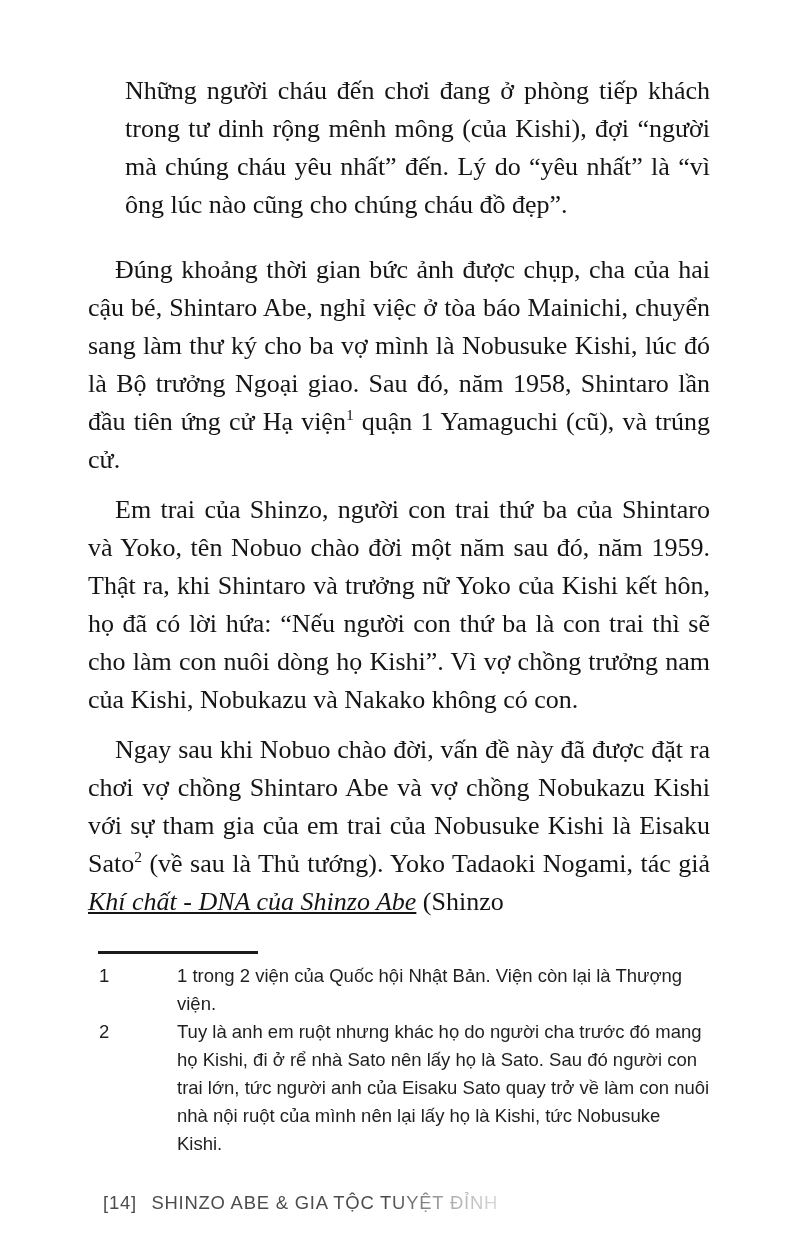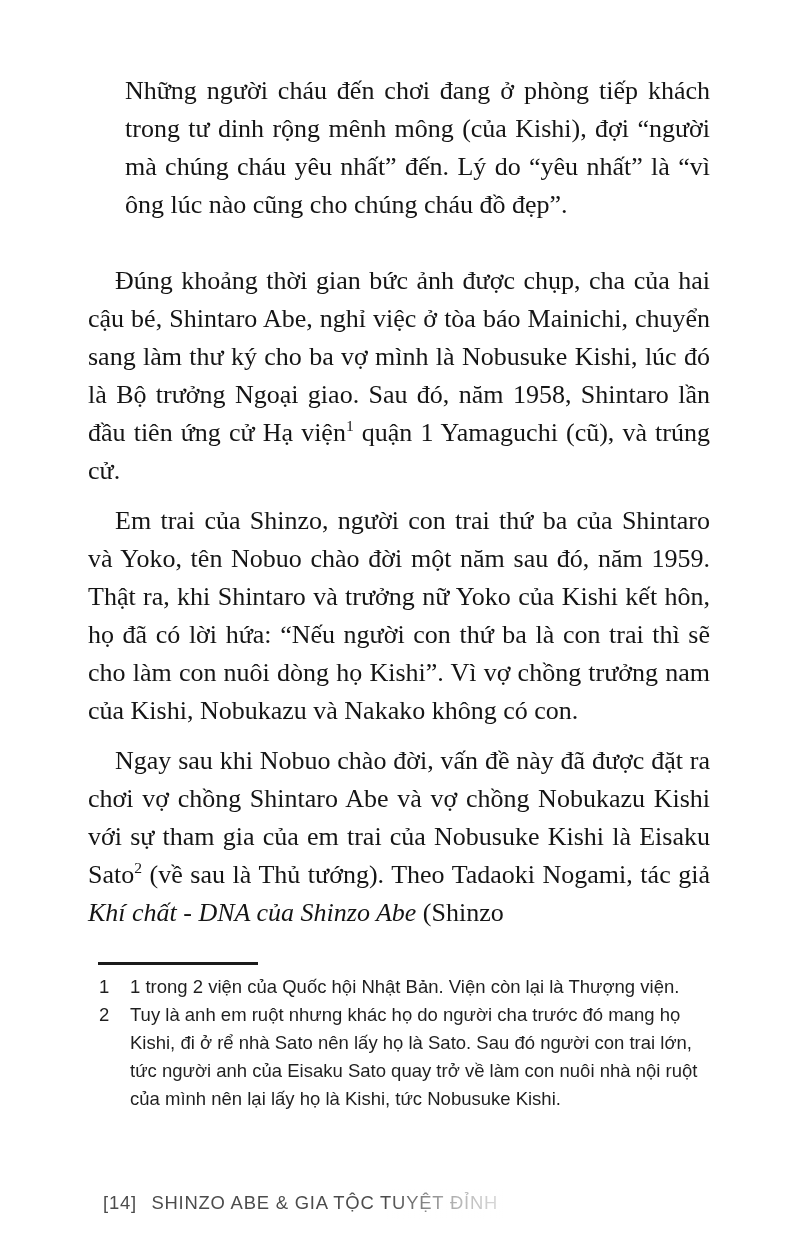--- a/index.html
+++ b/index.html
@@ -21,35 +21,36 @@
     position: absolute;
     left: 88px;
     top: 72px;
     width: 622px;
     font-family: "Liberation Serif", serif;
     font-size: 26px;
     line-height: 38px;
     text-align: justify;
   }
   .quote {
-    margin: 0 0 38px 37px;
+    margin: 0 0 27px 37px;
     text-align: justify;
   }
   .para {
     margin: 12px 0 0 0;
     text-indent: 27px;
     text-align: justify;
   }
   .para sup {
     font-size: 60%;
     line-height: 0;
     vertical-align: super;
   }
   .para em {
     font-style: italic;
+    text-decoration: underline;
   }
   .fn-sep {
     margin: 30px 0 8px 10px;
     width: 160px;
     height: 0;
     border: none;
     border-top: 3px solid #1b1b1b;
   }
   .footnotes {
     margin: 0;
@@ -65,20 +66,21 @@
     display: flex;
     align-items: flex-start;
   }
   .fn-num {
     flex: none;
     width: 31px;
     margin-left: 11px;
   }
   .fn-text {
     flex: 1;
+    margin-left: 47px;
   }
   .footer {
     position: absolute;
     left: 103px;
     top: 1192px;
     font-family: "Liberation Sans", sans-serif;
     font-size: 19px;
     letter-spacing: 0.8px;
     color: #4c4c4c;
     white-space: nowrap;
@@ -109,21 +111,21 @@
 <body>
 
 <div class="page">
   <div class="content">
 
     <p class="quote">Những người cháu đến chơi đang ở phòng tiếp khách trong tư dinh rộng mênh mông (của Kishi), đợi “người mà chúng cháu yêu nhất” đến. Lý do “yêu nhất” là “vì ông lúc nào cũng cho chúng cháu đồ đẹp”.</p>
 
     <div id="paragraphs">
         <p class="para"><span>Đúng khoảng thời gian bức ảnh được chụp, cha của hai cậu bé, Shintaro Abe, nghỉ việc ở tòa báo Mainichi, chuyển sang làm thư ký cho ba vợ mình là Nobusuke Kishi, lúc đó là Bộ trưởng Ngoại giao. Sau đó, năm 1958, Shintaro lần đầu tiên ứng cử Hạ viện</span><sup>1</sup><span> quận 1 Yamaguchi (cũ), và trúng cử.</span></p>
         <p class="para"><span>Em trai của Shinzo, người con trai thứ ba của Shintaro và Yoko, tên Nobuo chào đời một năm sau đó, năm 1959. Thật ra, khi Shintaro và trưởng nữ Yoko của Kishi kết hôn, họ đã có lời hứa: “Nếu người con thứ ba là con trai thì sẽ cho làm con nuôi dòng họ Kishi”. Vì vợ chồng trưởng nam của Kishi, Nobukazu và Nakako không có con.</span></p>
-        <p class="para"><span>Ngay sau khi Nobuo chào đời, vấn đề này đã được đặt ra chơi vợ chồng Shintaro Abe và vợ chồng Nobukazu Kishi với sự tham gia của em trai của Nobusuke Kishi là Eisaku Sato</span><sup>2</sup><span> (về sau là Thủ tướng). Theo Tadaoki Nogami, tác giả </span><em>Khí chất - DNA của Shinzo Abe</em><span> (Shinzo</span></p>
+        <p class="para"><span>Ngay sau khi Nobuo chào đời, vấn đề này đã được đặt ra chơi vợ chồng Shintaro Abe và vợ chồng Nobukazu Kishi với sự tham gia của em trai của Nobusuke Kishi là Eisaku Sato</span><sup>2</sup><span> (về sau là Thủ tướng). Yoko Tadaoki Nogami, tác giả </span><em>Khí chất - DNA của Shinzo Abe</em><span> (Shinzo</span></p>
       </div>
 
     <hr class="fn-sep">
 
     <ol id="footnotes" class="footnotes">
         <li class="fn">
           <span class="fn-num">1</span>
           <span class="fn-text">1 trong 2 viện của Quốc hội Nhật Bản. Viện còn lại là Thượng viện.</span>
         </li>
         <li class="fn">

